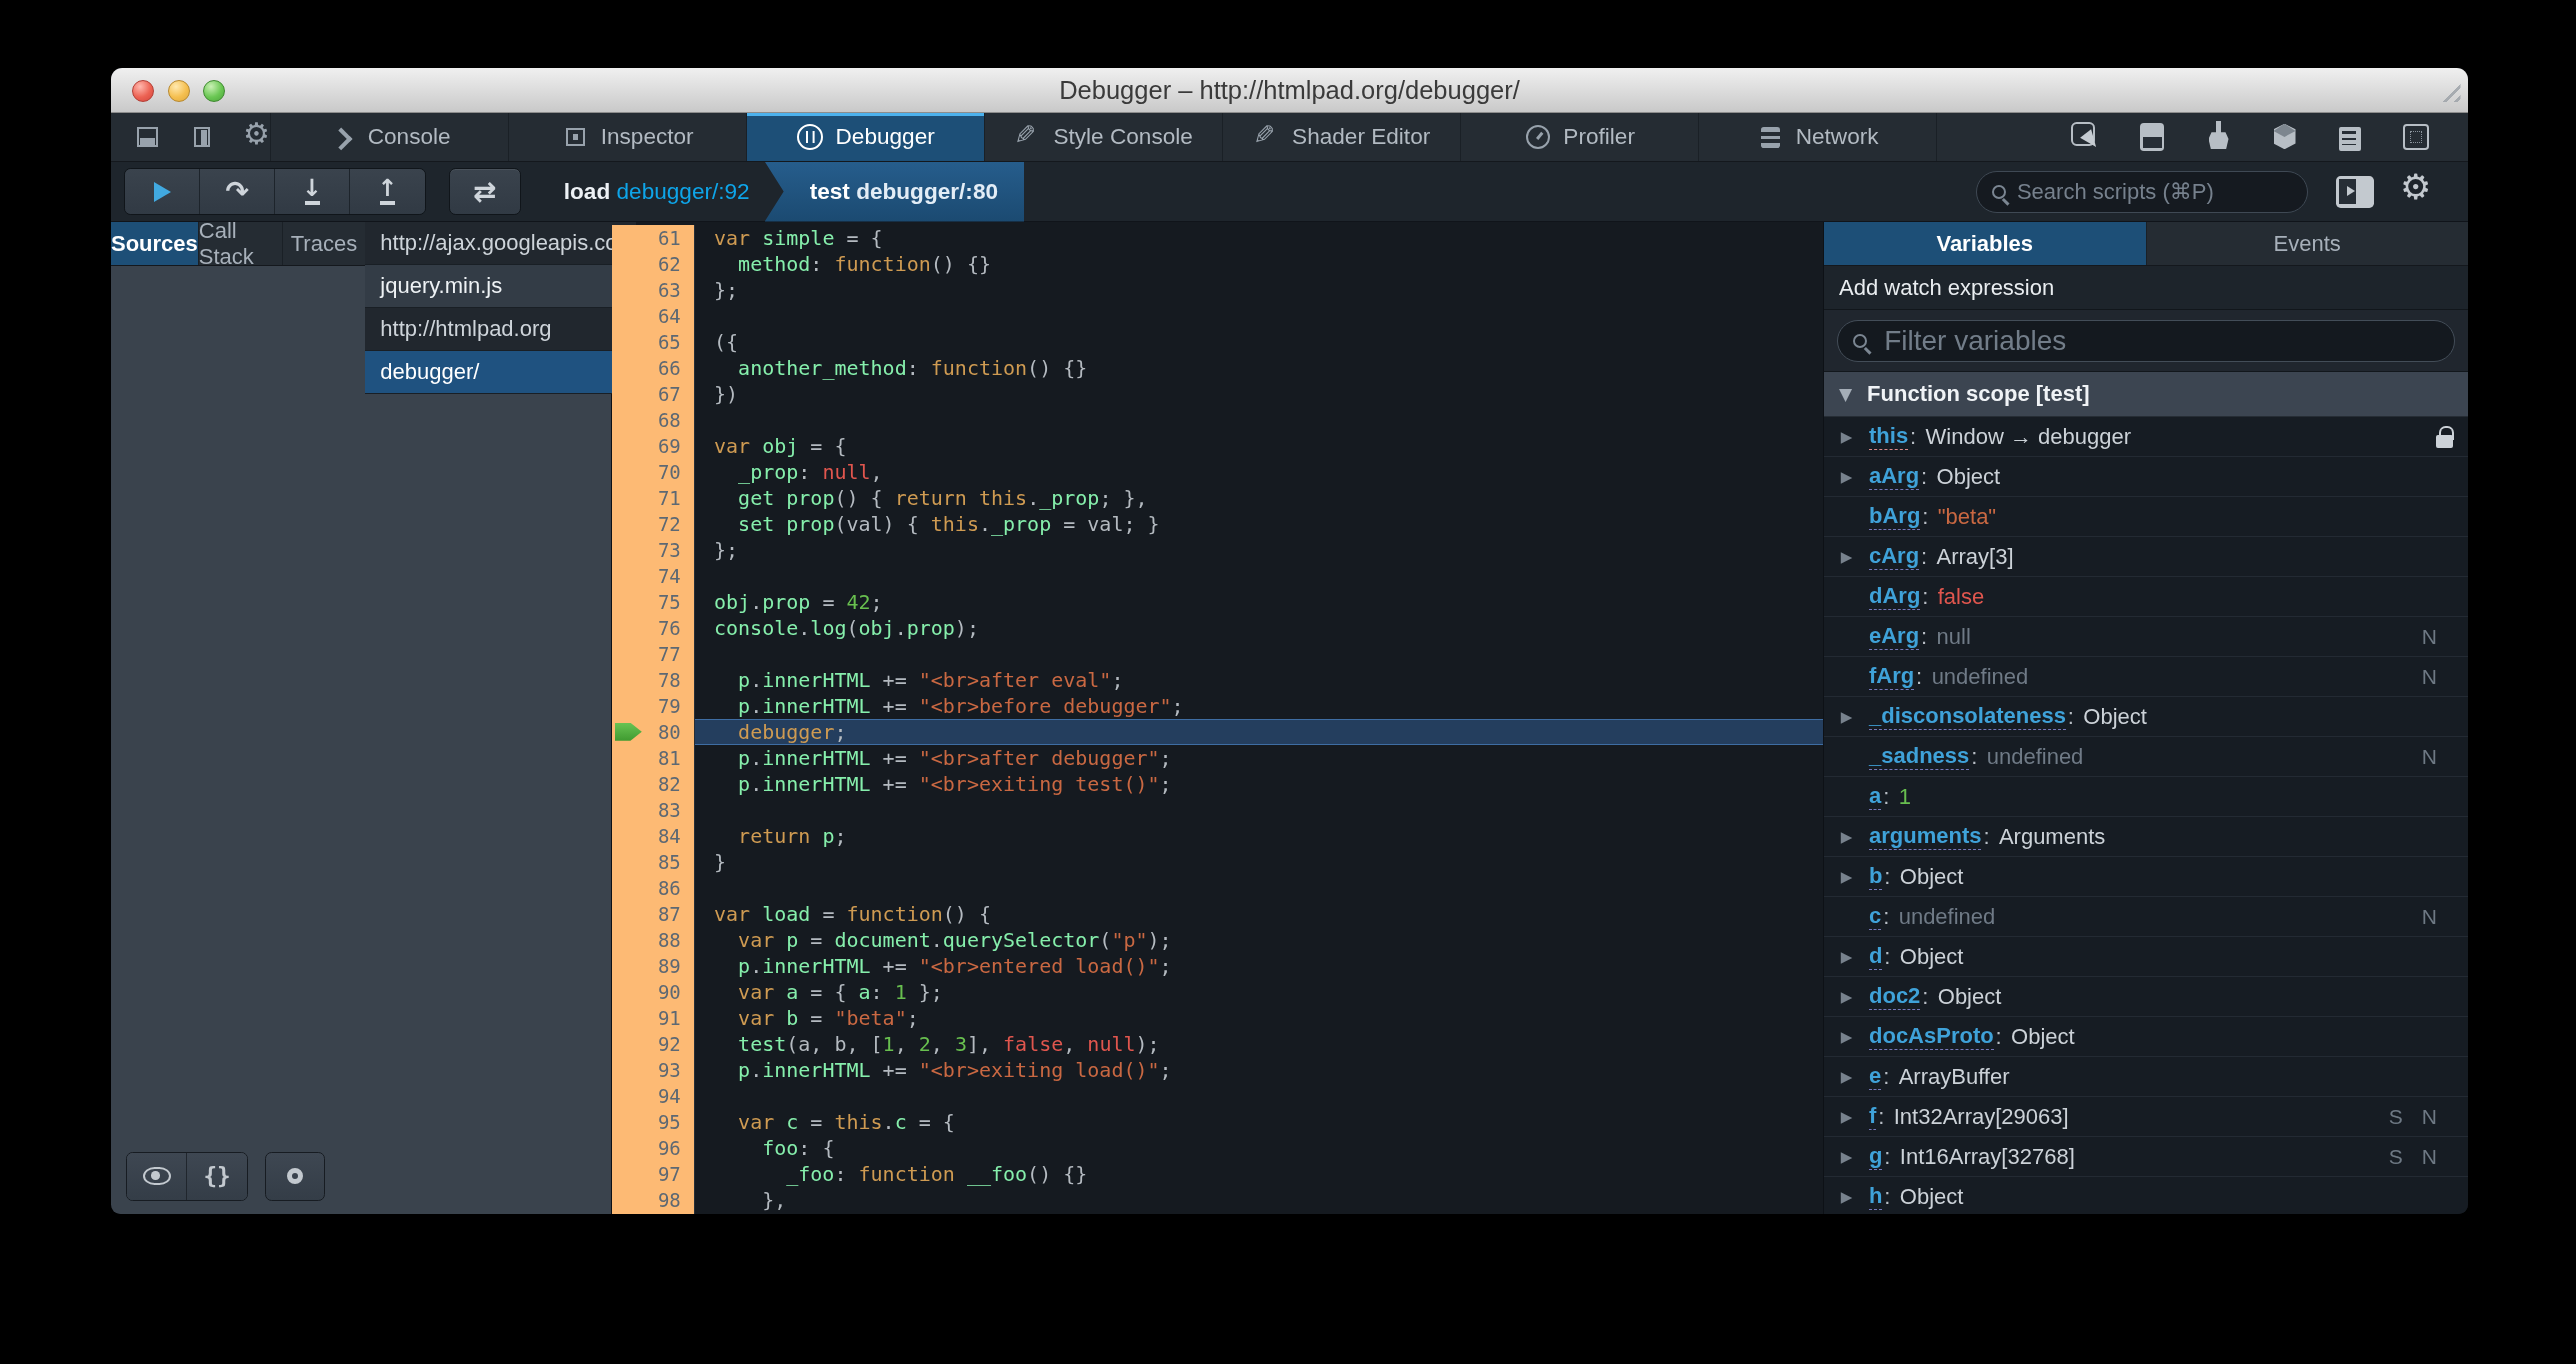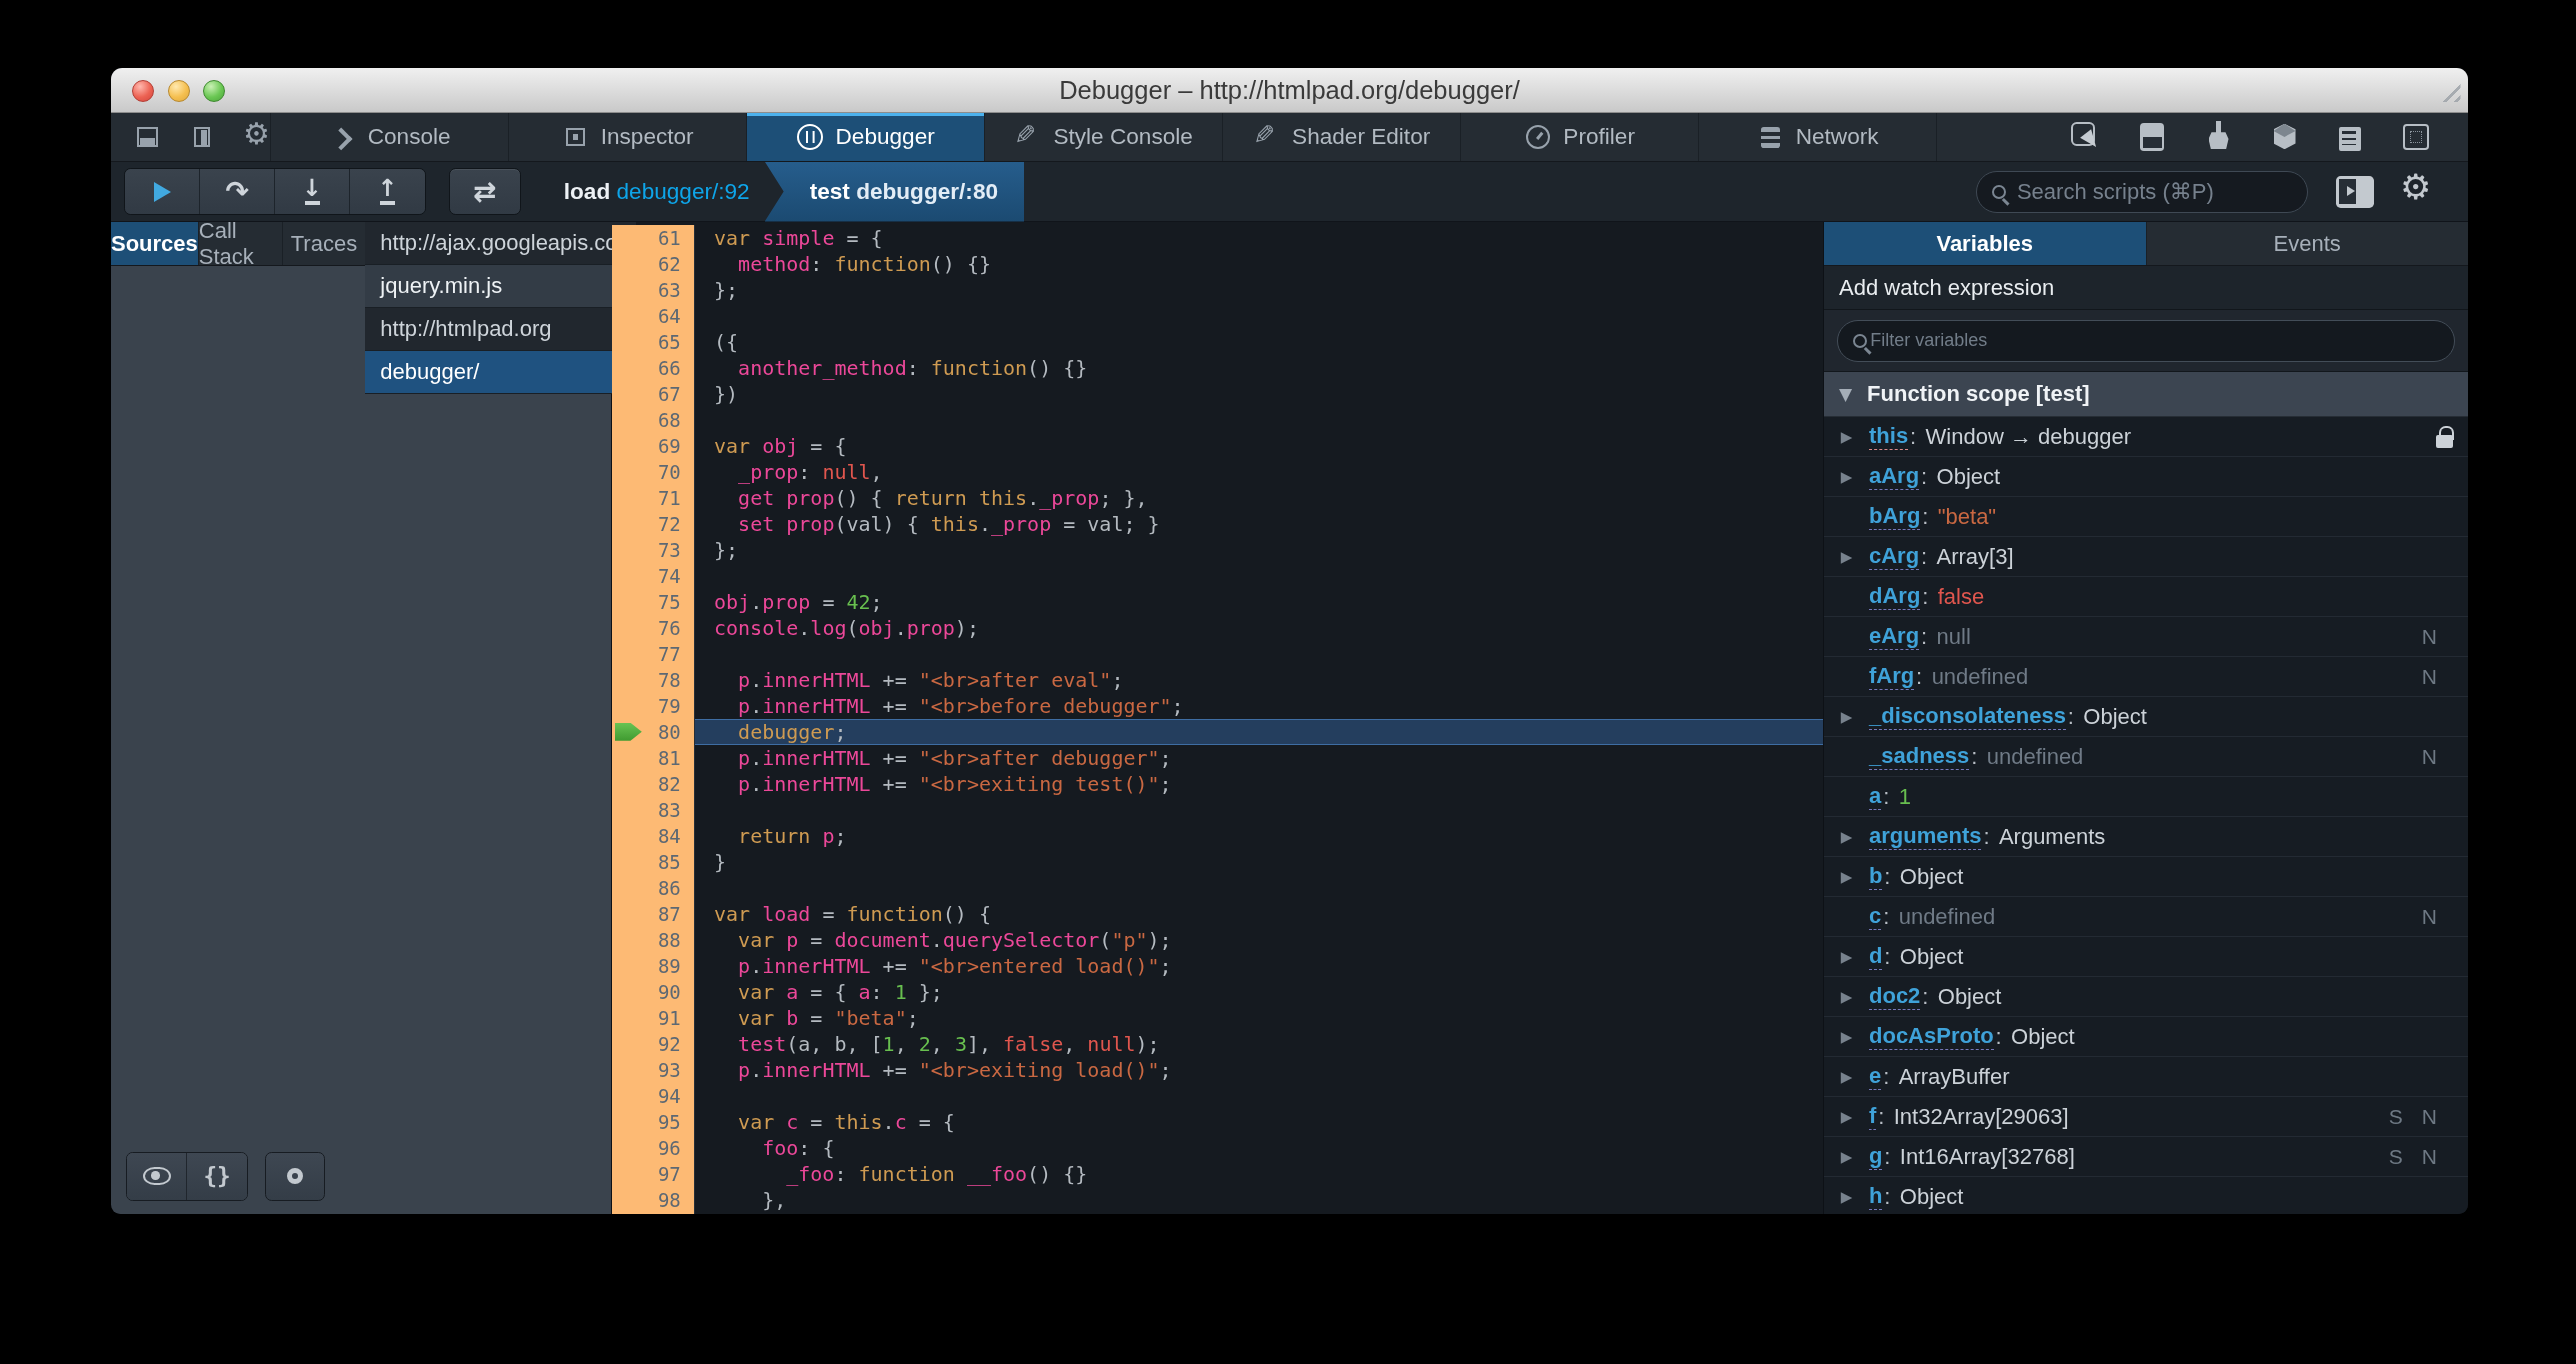--- a/index.html
+++ b/index.html
@@ -154,34 +154,34 @@
   
   .editor { flex:1; background:#151a20; overflow:hidden; font-family:"DejaVu Sans Mono","Liberation Mono",monospace;
             padding-top:2.8px; min-width:0; }
   .line { display:flex; height:26px; align-items:stretch; white-space:pre; }
   .gut { width:83px; flex:none; background:#fdba74; border-right:0.9px solid #272f38; color:#5d6873;
          font-size:19px; display:flex; align-items:center; justify-content:flex-end; padding-right:13.2px; position:relative; }
   .code { flex:1; padding-left:19px; font-size:20px; display:flex; align-items:center; min-width:0; }
   .line.hl .code { background:#243e5e; box-shadow:inset 0 0.9px 0 #3e6da3, inset 0 -0.9px 0 #3e6da3; }
   .dbg-arrow { position:absolute; left:2.8px; top:50%; transform:translateY(-50%); width:27px; height:18px;
          background:linear-gradient(#68c353,#3f9a30); clip-path:polygon(0 0,58% 0,100% 50%,58% 100%,0 100%); }
-  .tk-k { color:#cf9b52; } .tk-i { color:#ec4899; } .tk-p { color:#b4bac0; }
+  .tk-k { color:#cf9b52; } .tk-i { color:#86efac; } .tk-p { color:#b4bac0; }
   .tk-s { color:#c96842; } .tk-n { color:#68bf4f; } .tk-x { color:#e0564e; }
 
   
   .vars { width:645px; flex:none; background:#161c23; border-left:0.9px solid #0d1116;
           display:flex; flex-direction:column; overflow:hidden; }
   .watch-row { height:44px; flex:none; background:#1d242b; border-bottom:0.9px solid #11161b;
                display:flex; align-items:center; padding-left:15px; color:#e9edf0; font-size:22px; }
   .filterbar { height:62px; flex:none; background:#20262e; border-bottom:0.9px solid #12171c;
                display:flex; align-items:center; padding:0 13.2px; }
   .fpill { flex:1; height:42px; border-radius:21px; border:0.9px solid #434d58; background:#14191f;
            display:flex; align-items:center; padding:0 15px; }
-  .fpill input { background:transparent; border:none; outline:none; color:#14b8a6; font-size:18px;
-           margin-left:3px; width:100%; font-family:inherit; }
+  .fpill input { background:transparent; border:none; outline:none; color:#14b8a6; font-size:28px;
+           margin-left:17px; width:100%; font-family:inherit; }
   .fpill input::placeholder { color:#727d89; }
   .scope { height:45px; flex:none; background:#3c4551; border-bottom:0.9px solid #262d35;
            display:flex; align-items:center; padding-left:15px; color:#f0f3f6; font-size:22px; font-weight:700; }
   .scope .tri { font-family:"DejaVu Sans"; font-size:17px; color:#a4adb7; margin-right:15px; font-weight:normal; }
   .vrow { height:40px; flex:none; display:flex; align-items:center; border-bottom:0.9px solid #232a33;
           padding-right:15px; font-size:22px; }
   .vtri { width:45px; flex:none; text-align:center; font-family:"DejaVu Sans"; font-size:15px; color:#78828d; }
   .vname { font-weight:700; color:#3fa2d9; border-bottom:1.9px dashed rgba(135,135,210,.85); padding-bottom:0.9px; }
   .vrow.is-this .vname { border-bottom-color:rgba(240,150,150,.9); }
   .vcolon { color:#b8bec5; margin:0 9.4px 0 1.9px; }

